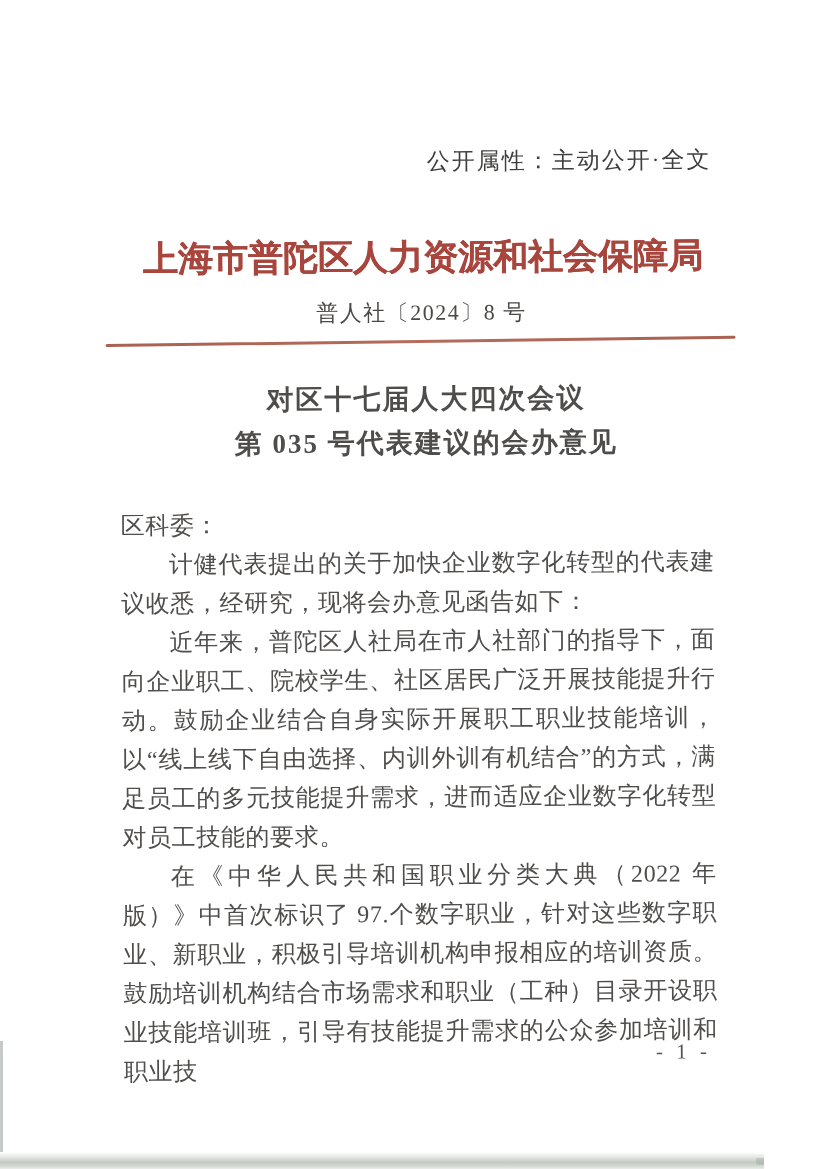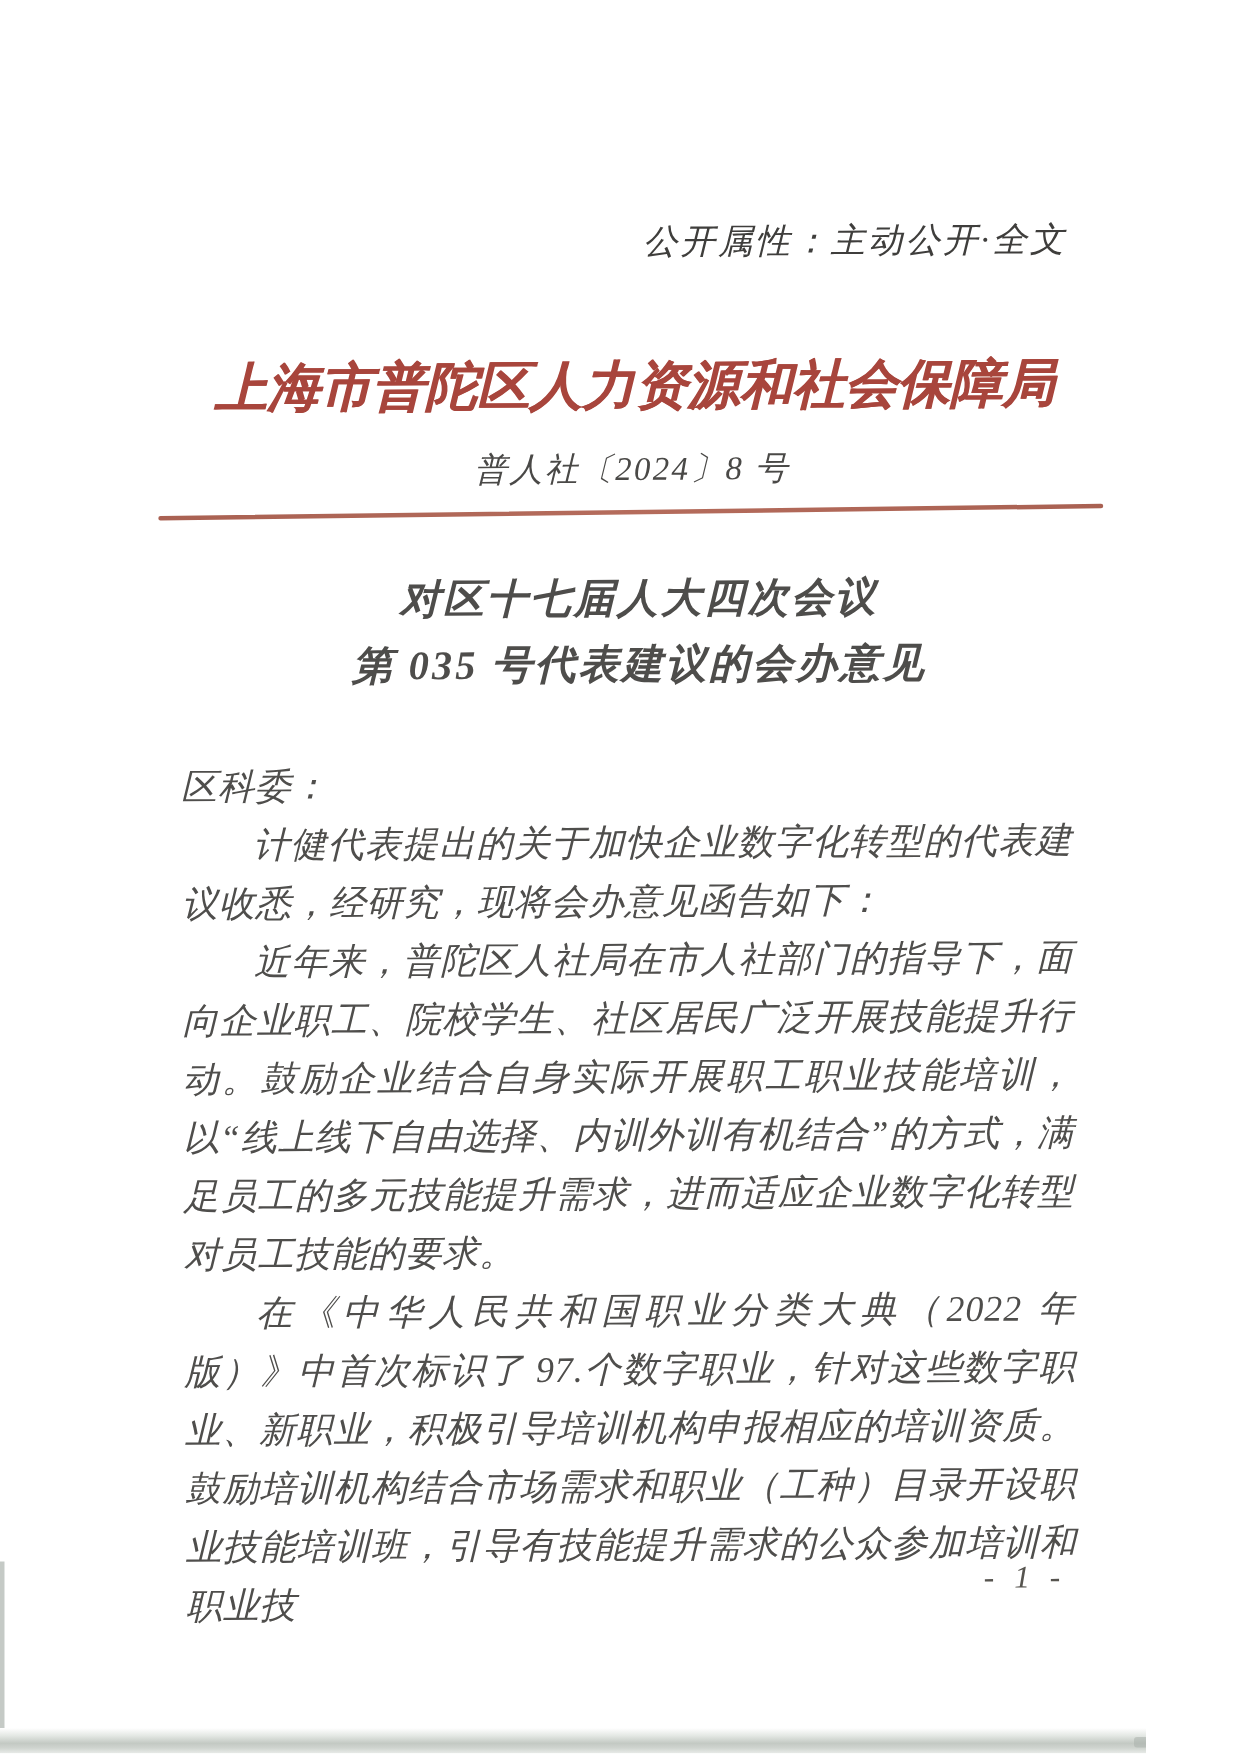--- a/index.html
+++ b/index.html
@@ -10,21 +10,20 @@
     height: 1169px;
     overflow: hidden;
     font-family: "Liberation Serif", "DejaVu Serif", serif;
   }
   .page {
     position: relative;
     width: 764px;
     height: 1169px;
     background: #ffffff;
     overflow: hidden;
-    font-style: italic;
   }
   
   .content {
     position: absolute;
     left: 0; top: 0;
     width: 826px;
     height: 1169px;
     transform: rotate(-0.35deg);
     transform-origin: 50% 50%;
   }

